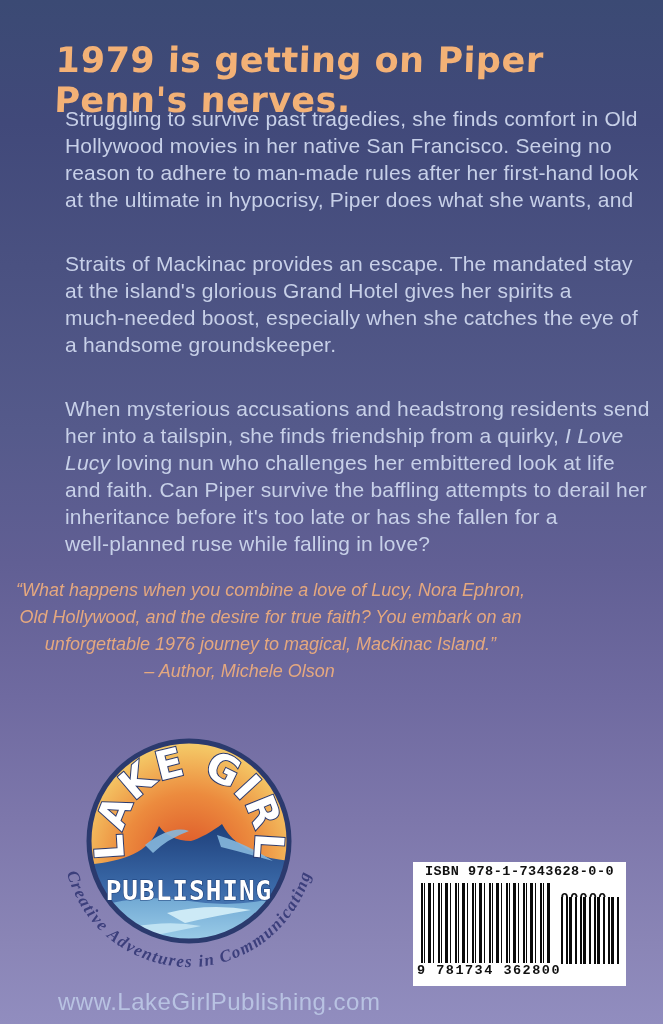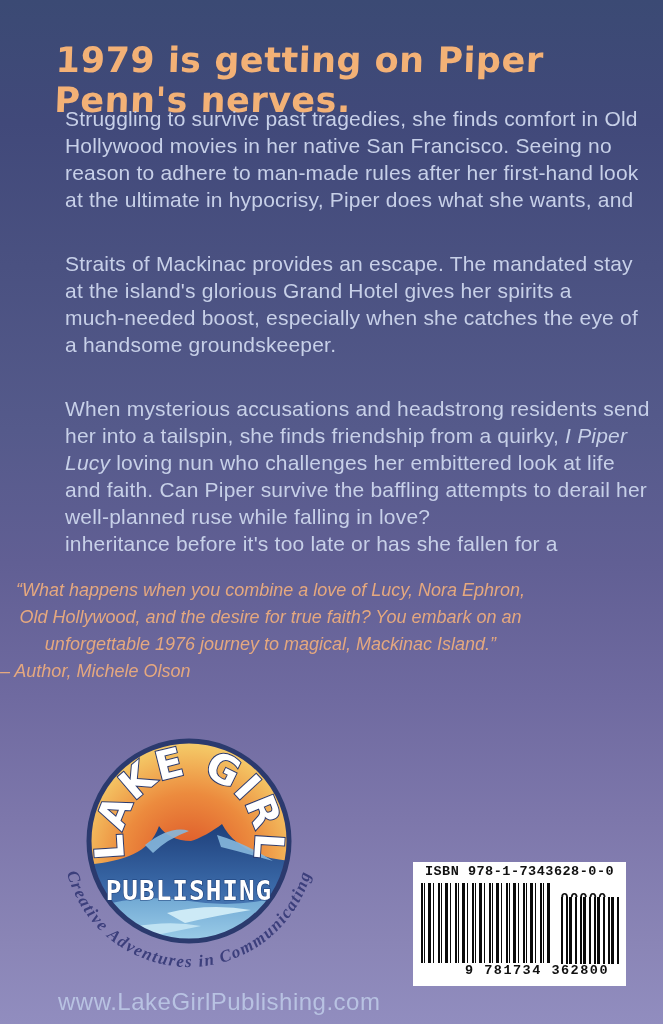--- a/index.html
+++ b/index.html
@@ -20,21 +20,21 @@
     font-size:35px;font-weight:bold;letter-spacing:0.5px;
     color:#f3b176;margin:0;transform:skewX(-2deg);
   }
   .para{position:absolute;left:57px;margin:8px;color:#c7d0e8;}
   .para .ln{white-space:nowrap;font-size:21px;line-height:27px;letter-spacing:0.2px;}
   .p1{top:97px;} .p2{top:242px;} .p3{top:387px;}
   .para em{font-style:italic;}
   .quote{position:absolute;left:0;top:577px;width:541px;color:#e5a87f;
     font-style:italic;font-size:18px;line-height:27px;}
   .quote .qln{text-align:center;white-space:nowrap;}
-  .quote .attr{text-align:left;padding-right:62px;margin-top:0;}
+  .quote .attr{text-align:center;padding-right:62px;margin-top:0;}
   .logo-wrap{position:absolute;left:49px;top:713px;width:280px;height:300px;}
   .lake-girl-text{
     font-family:"DejaVu Sans", sans-serif;font-weight:bold;font-size:40px;
     fill:#ffffff;stroke:#2b3a6e;stroke-width:2px;paint-order:stroke;
     letter-spacing:1px;
   }
   .publishing-text{
     font-family:"DejaVu Sans Mono", monospace;font-weight:bold;font-size:26px;
     fill:#ffffff;stroke:#1c3e78;stroke-width:1.2px;paint-order:stroke;
     letter-spacing:1px;
@@ -55,21 +55,21 @@
   .bars-main{
     position:absolute;left:8px;top:21px;width:131px;height:80px;
     background:repeating-linear-gradient(90deg,
       #0a0a0a 0px,#0a0a0a 2px,#ffffff 2px,#ffffff 3px,
       #0a0a0a 3px,#0a0a0a 4px,#ffffff 4px,#ffffff 7px,
       #0a0a0a 7px,#0a0a0a 10px,#ffffff 10px,#ffffff 12px,
       #0a0a0a 12px,#0a0a0a 13px,#ffffff 13px,#ffffff 17px);
   }
   .digits-main{
     position:absolute;left:4px;top:101px;width:140px;
-    font-size:13.5px;font-weight:bold;letter-spacing:1.5px;white-space:nowrap;margin-left:48px;
+    font-size:13.5px;font-weight:bold;letter-spacing:1.5px;white-space:nowrap;
   }
   .price-text{
     position:absolute;left:140px;top:17px;width:62px;text-align:center;
     font-size:14px;font-weight:bold;letter-spacing:1px;margin-top:12px;
   }
   .bars-supp{
     position:absolute;left:148px;top:35px;width:58px;height:67px;
     background:repeating-linear-gradient(90deg,
       #0a0a0a 0px,#0a0a0a 2px,#ffffff 2px,#ffffff 5px,
       #0a0a0a 5px,#0a0a0a 7px,#ffffff 7px,#ffffff 8px,
@@ -96,25 +96,25 @@
 
   <div class="para p2">
     <div class="ln">Straits of Mackinac provides an escape. The mandated stay</div>
     <div class="ln">at the island's glorious Grand Hotel gives her spirits a</div>
     <div class="ln">much-needed boost, especially when she catches the eye of</div>
     <div class="ln">a handsome groundskeeper.</div>
   </div>
 
   <div class="para p3">
     <div class="ln">When mysterious accusations and headstrong residents send</div>
-    <div class="ln"><span>her into a tailspin, she finds friendship from a quirky, </span><em>I Piper</em></div>
+    <div class="ln"><span>her into a tailspin, she finds friendship from a quirky, </span><em>I Love</em></div>
     <div class="ln"><em>Lucy</em><span> loving nun who challenges her embittered look at life</span></div>
     <div class="ln">and faith. Can Piper survive the baffling attempts to derail her</div>
+    <div class="ln">inheritance before it's too late or has she fallen for a</div>
     <div class="ln">well-planned ruse while falling in love?</div>
-    <div class="ln">inheritance before it's too late or has she fallen for a</div>
   </div>
 
   <div class="quote">
     <div class="qln">“What happens when you combine a love of Lucy, Nora Ephron,</div>
     <div class="qln">Old Hollywood, and the desire for true faith? You embark on an</div>
     <div class="qln">unforgettable 1976 journey to magical, Mackinac Island.”</div>
     <div class="attr">– Author, Michele Olson</div>
   </div>
 
   <div class="logo-wrap">

